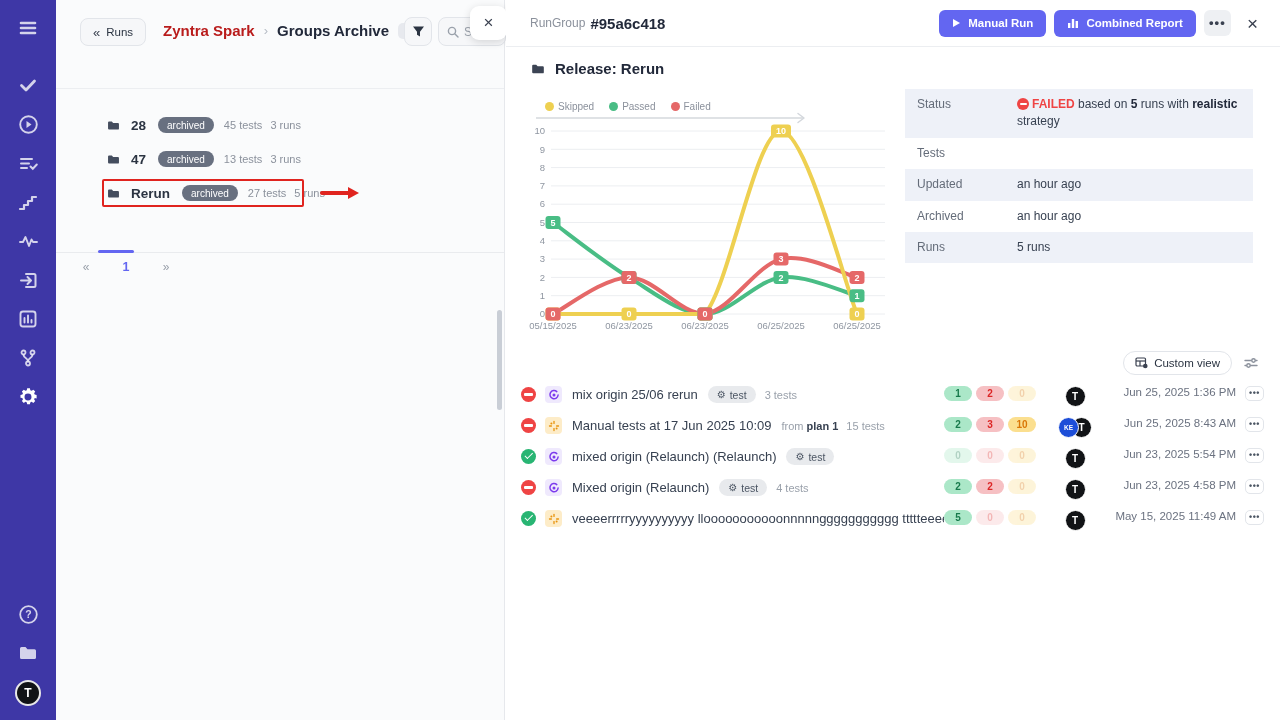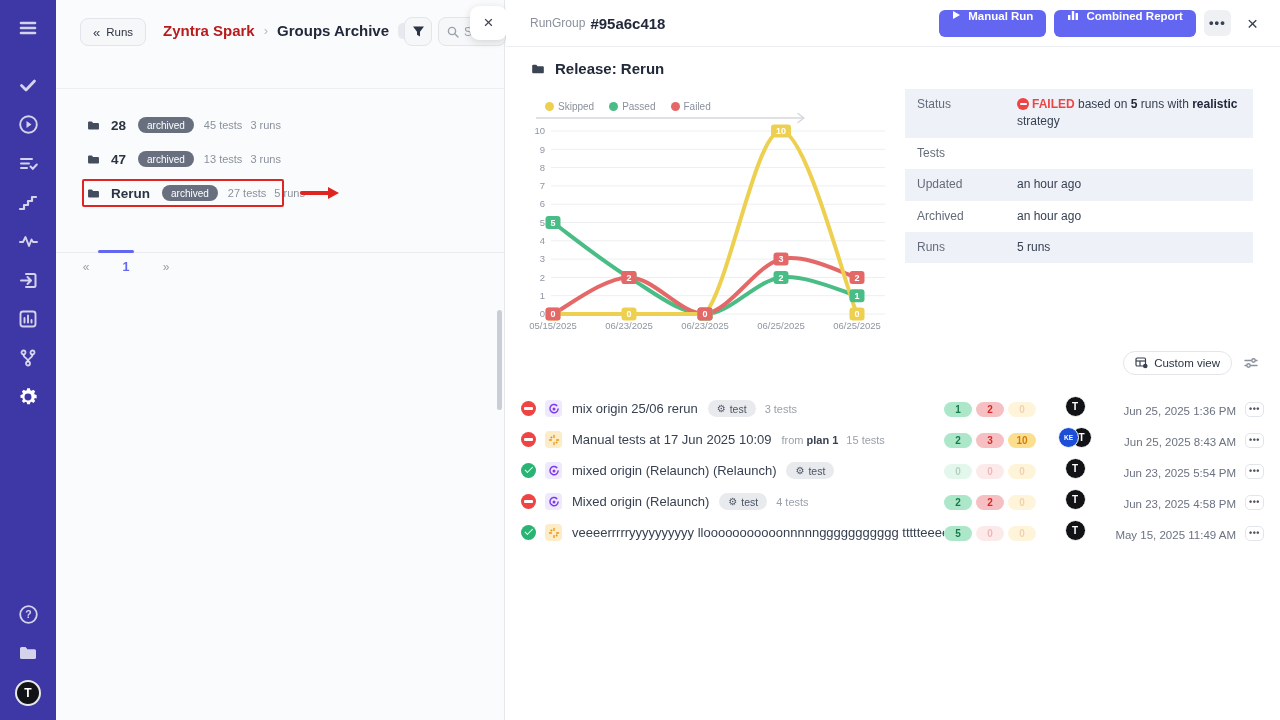--- a/index.html
+++ b/index.html
@@ -34,21 +34,21 @@
                 border:1px solid #e2e5ea; border-radius:8px; display:flex; align-items:center; justify-content:center;
                 color:#2b3442; cursor:pointer; }
   .search-box { position:absolute; left:382px; top:17px; width:68px; height:29px; background:#f6f7f9;
                 border:1px solid #e2e5ea; border-radius:8px; display:flex; align-items:center; gap:5px;
                 padding:0 8px; color:#9aa1ab; font-size:12px; overflow:hidden; }
   .close-card { position:absolute; left:414px; top:6px; width:37px; height:34px; background:#ffffff;
                 border-radius:9px; box-shadow:0 2px 8px rgba(0,0,0,.14); display:flex; align-items:center;
                 justify-content:center; font-size:17px; color:#3a4150; cursor:pointer; }
   .lp-div1 { position:absolute; left:0; top:88px; width:100%; height:1px; background:#eceef1; }
 
-  .group-list { position:absolute; left:0; top:108px; width:100%; }
+  .group-list { position:absolute; left:0; top:108px; width:100%;padding-left:20px; }
   .group-row { position:relative; height:34px; display:flex; align-items:center; padding-left:30px; cursor:pointer; }
   .group-row .fold { color:#444d5e; margin-right:10px; display:flex; }
   .group-row .gname { font-size:13.5px; color:#2b3442; font-weight:bold; margin-right:12px; }
   .pill-arch { background:#687080; color:#fff; font-size:10px; border-radius:9px; padding:2.5px 9px; margin-right:10px; }
   .gmeta { font-size:11px; color:#8b919c; margin-right:8px; }
   .hl-box { position:absolute; left:26px; top:3px; width:202px; height:28px; border:2px solid #e0241f; border-radius:2px; pointer-events:none; }
   .red-arrow { position:absolute; left:244px; top:12px; width:40px; height:10px; pointer-events:none; }
   .red-arrow .shaft { position:absolute; left:0; top:3px; width:30px; height:4px; background:#e0241f; border-radius:2px; }
   .red-arrow .head { position:absolute; left:28px; top:-1.5px; width:0; height:0;
                      border-left:11px solid #e0241f; border-top:6.5px solid transparent; border-bottom:6.5px solid transparent; }
@@ -60,21 +60,21 @@
   .pager .cur { width:40px; margin:0 -10px; color:#6366f1; font-weight:bold; font-size:12.5px; }
   .scroll-thumb { position:absolute; right:2px; top:310px; width:5px; height:100px; background:#c9ced6; border-radius:3px; }
 
   
   .detail { position:absolute; left:506px; top:0; width:774px; height:720px; background:#ffffff; }
   .d-header { position:absolute; left:0; top:0; width:100%; height:47px; border-bottom:1px solid #eceef1;
               display:flex; align-items:center; padding:0 22px 0 24px; }
   .d-entity { font-size:12px; color:#8b919c; }
   .d-id { font-size:15px; color:#22293a; font-weight:bold; margin-left:5px; }
   .d-actions { margin-left:auto; display:flex; align-items:center; gap:8px; }
-  .btn-primary { height:27px; display:flex; gap:7px; padding:0 13px; background:#6366f1;
+  .btn-primary { height:27px; display:flex; align-items:center; gap:7px; padding:0 13px; background:#6366f1;
                  border:none; border-radius:6px; color:#fff; font-size:11.5px; font-weight:bold; cursor:pointer;
                  font-family:"Liberation Sans", sans-serif; }
   .btn-more-h { width:27px; height:26px; background:#eef0f3; border:none; border-radius:6px; color:#3a4150;
                 font-size:13px; font-weight:bold; letter-spacing:1px; cursor:pointer; line-height:10px; }
   .d-close { font-size:19px; color:#3a4150; margin-left:8px; cursor:pointer; line-height:1; }
 
   .d-title { position:absolute; left:24px; top:60px; display:flex; align-items:center; gap:9px; }
   .d-title .fold { color:#3c4454; display:flex; }
   .d-title h2 { font-size:15px; color:#22293a; font-weight:bold; }
 
@@ -110,21 +110,21 @@
 
   
   .cv-row { position:absolute; right:22px; top:351px; display:flex; align-items:center; gap:12px; }
   .btn-cv { height:24px; display:flex; align-items:center; gap:6px; padding:0 11px; background:#fff;
             border:1px solid #e2e5ea; border-radius:12px; font-size:11.5px; color:#2b3442; cursor:pointer;
             font-family:"Liberation Sans", sans-serif; }
   .sliders { color:#8b919c; cursor:pointer; display:flex; }
 
   
   .runs { position:absolute; left:15px; top:386px; width:743px; }
-  .run-row { height:31px; display:flex; align-items:flex-end; }
+  .run-row { height:31px; display:flex; align-items:flex-start; }
   .run-left { width:423px; display:flex; align-items:center; overflow:hidden; white-space:nowrap; flex:none; }
   .st-ic { width:15px; height:15px; border-radius:50%; position:relative; flex:none; margin-right:9px; }
   .st-pass { background:#28b573; }
   .st-pass::after { content:""; position:absolute; left:3.6px; top:4px; width:6.5px; height:3.4px;
                     border-left:1.8px solid #fff; border-bottom:1.8px solid #fff; transform:rotate(-45deg); }
   .st-fail { background:#ef4444; }
   .st-fail::after { content:""; position:absolute; left:3px; top:6.4px; width:9px; height:2.2px; background:#fff; border-radius:1px; }
   .type-ic { width:17px; height:17px; border-radius:4px; flex:none; margin-right:10px;
              display:flex; align-items:center; justify-content:center; }
   .ty-auto { background:#efe9fd; color:#7c3aed; }

